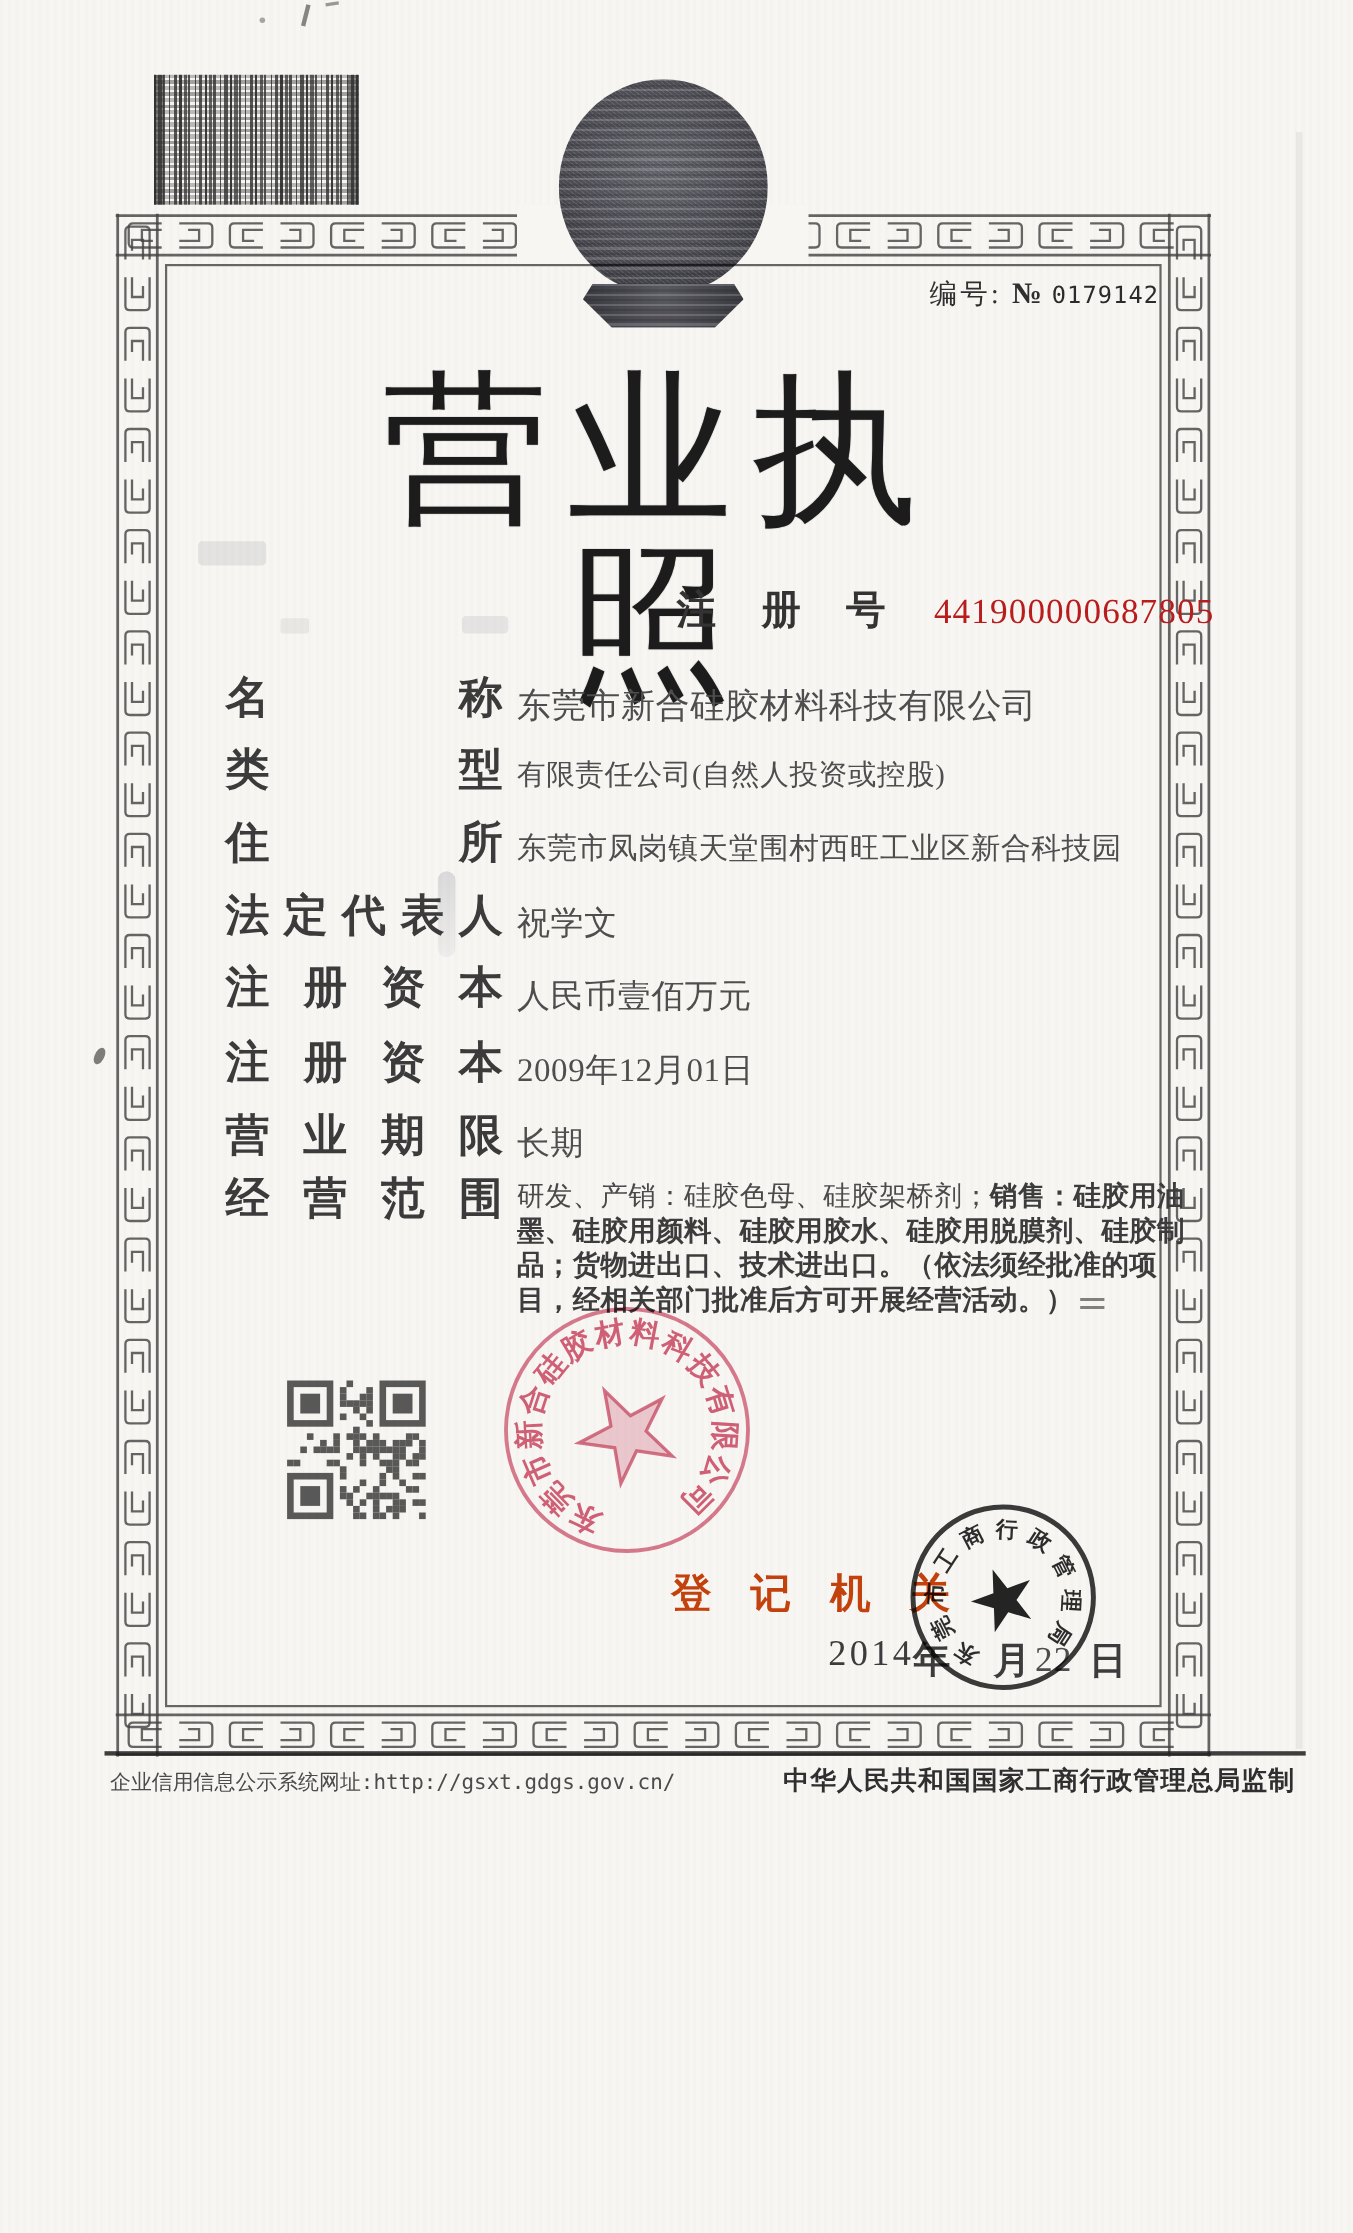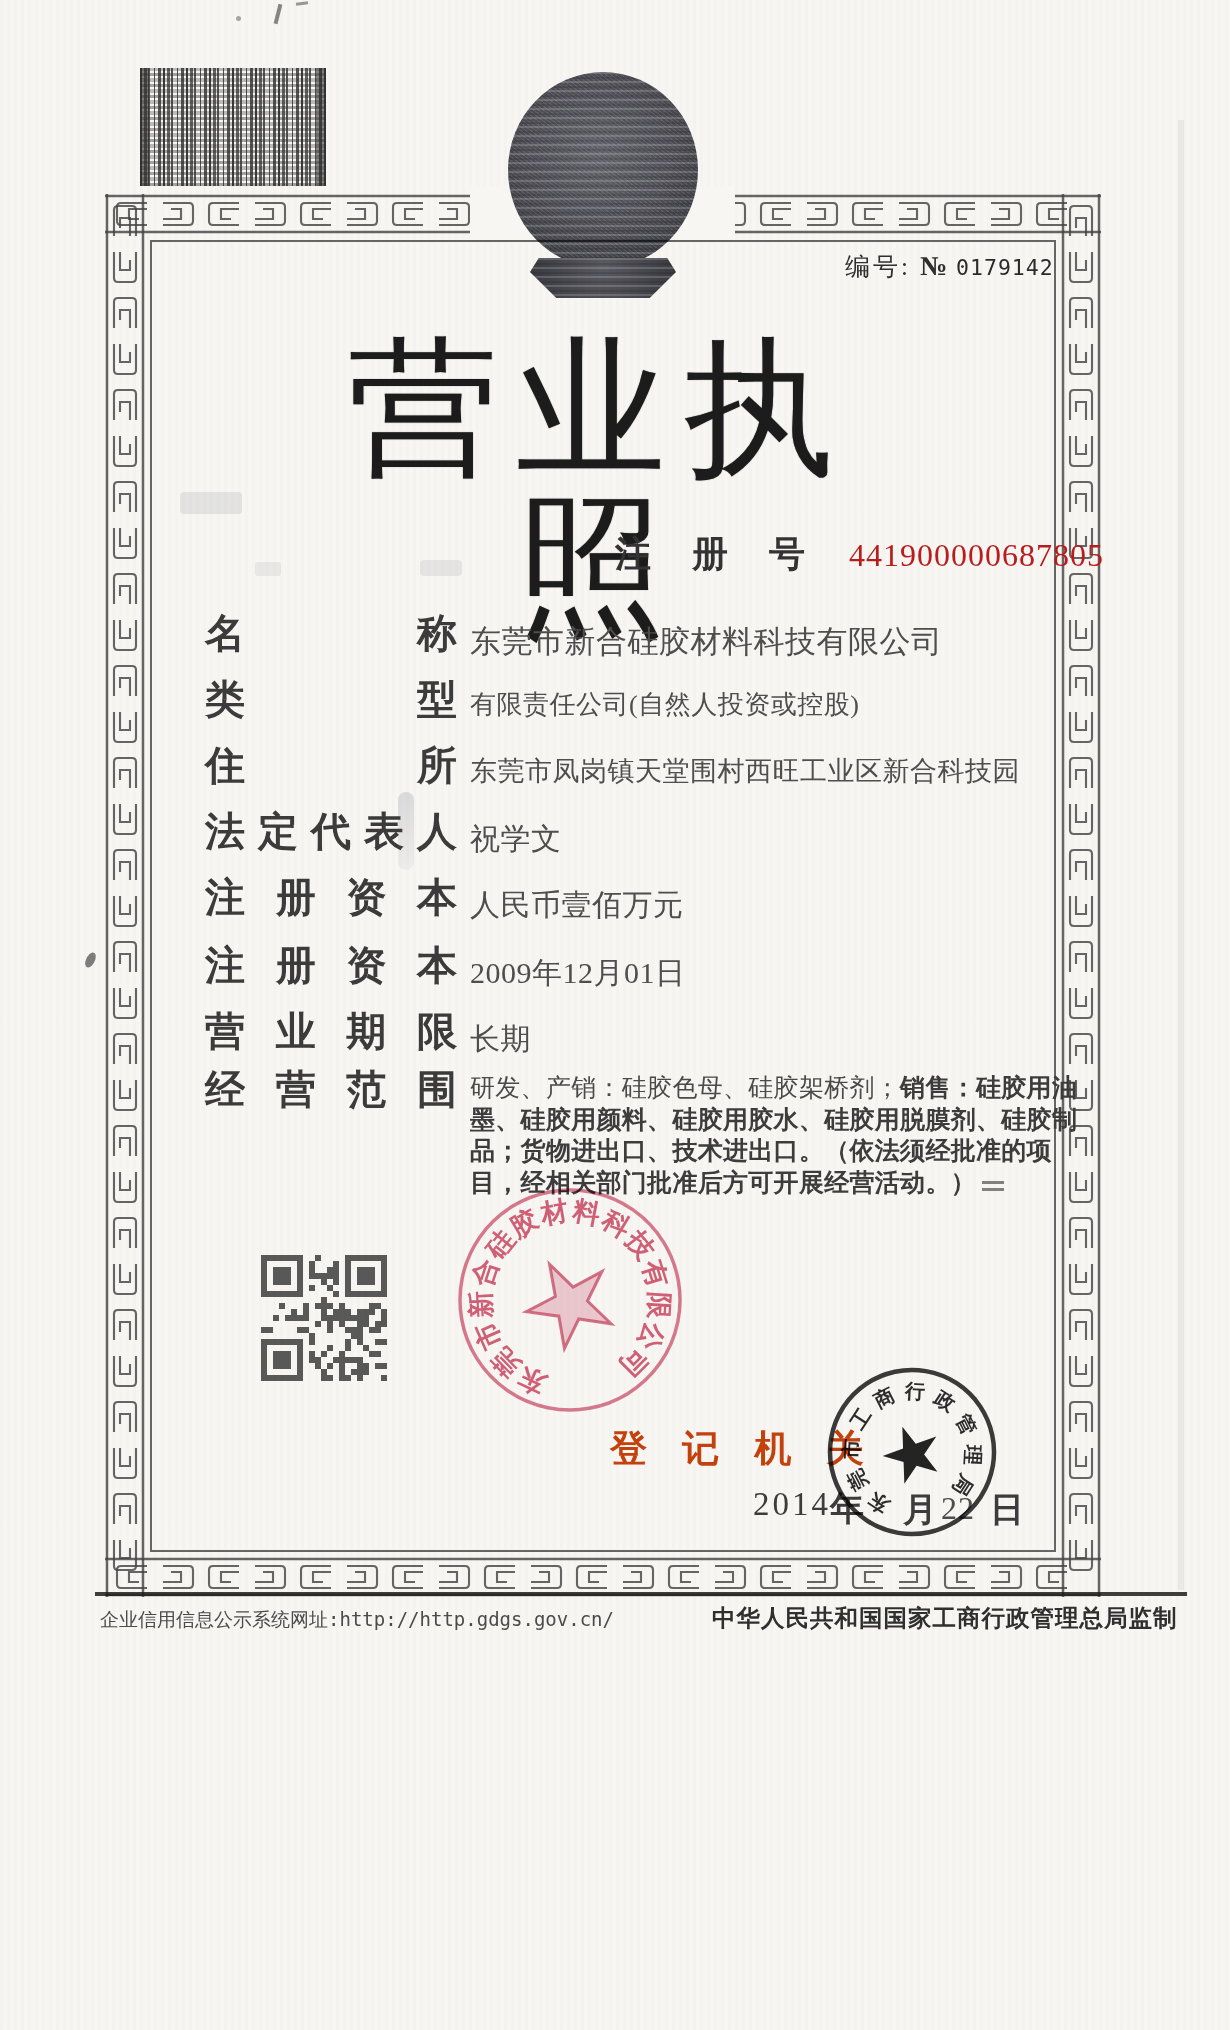--- a/index.html
+++ b/index.html
@@ -436,21 +436,21 @@
     <text x="50.9" y="50.9" transform="rotate(-45.0 50.9 50.9)" class="ringc blk">工</text>
     <text x="78.2" y="35.1" transform="rotate(-15.0 78.2 35.1)" class="ringc blk">商</text>
     <text x="109.8" y="35.1" transform="rotate(15.0 109.8 35.1)" class="ringc blk">行</text>
     <text x="137.1" y="50.9" transform="rotate(45.0 137.1 50.9)" class="ringc blk">政</text>
     <text x="152.9" y="78.2" transform="rotate(75.0 152.9 78.2)" class="ringc blk">管</text>
     <text x="152.9" y="109.8" transform="rotate(105.0 152.9 109.8)" class="ringc blk">理</text>
     <text x="137.1" y="137.1" transform="rotate(135.0 137.1 137.1)" class="ringc blk">局</text>
   </svg>
 
 <div class="abs page-edge"></div>
-<div class="abs footer-left">企业信用信息公示系统网址:http://http.gdgs.gov.cn/</div>
+<div class="abs footer-left">企业信用信息公示系统网址:http://gsxt.gdgs.gov.cn/</div>
 <div class="abs footer-right">中华人民共和国国家工商行政管理总局监制</div>
 
 <div class="abs art a-top1"></div>
 <div class="abs art a-top2"></div>
 <div class="abs art a-top3"></div>
 <div class="abs art a-ghost1"></div>
 <div class="abs art a-ghost2"></div>
 <div class="abs art a-ghost3"></div>
 <div class="abs art a-comma"></div>
 <div class="abs art a-smear"></div>

